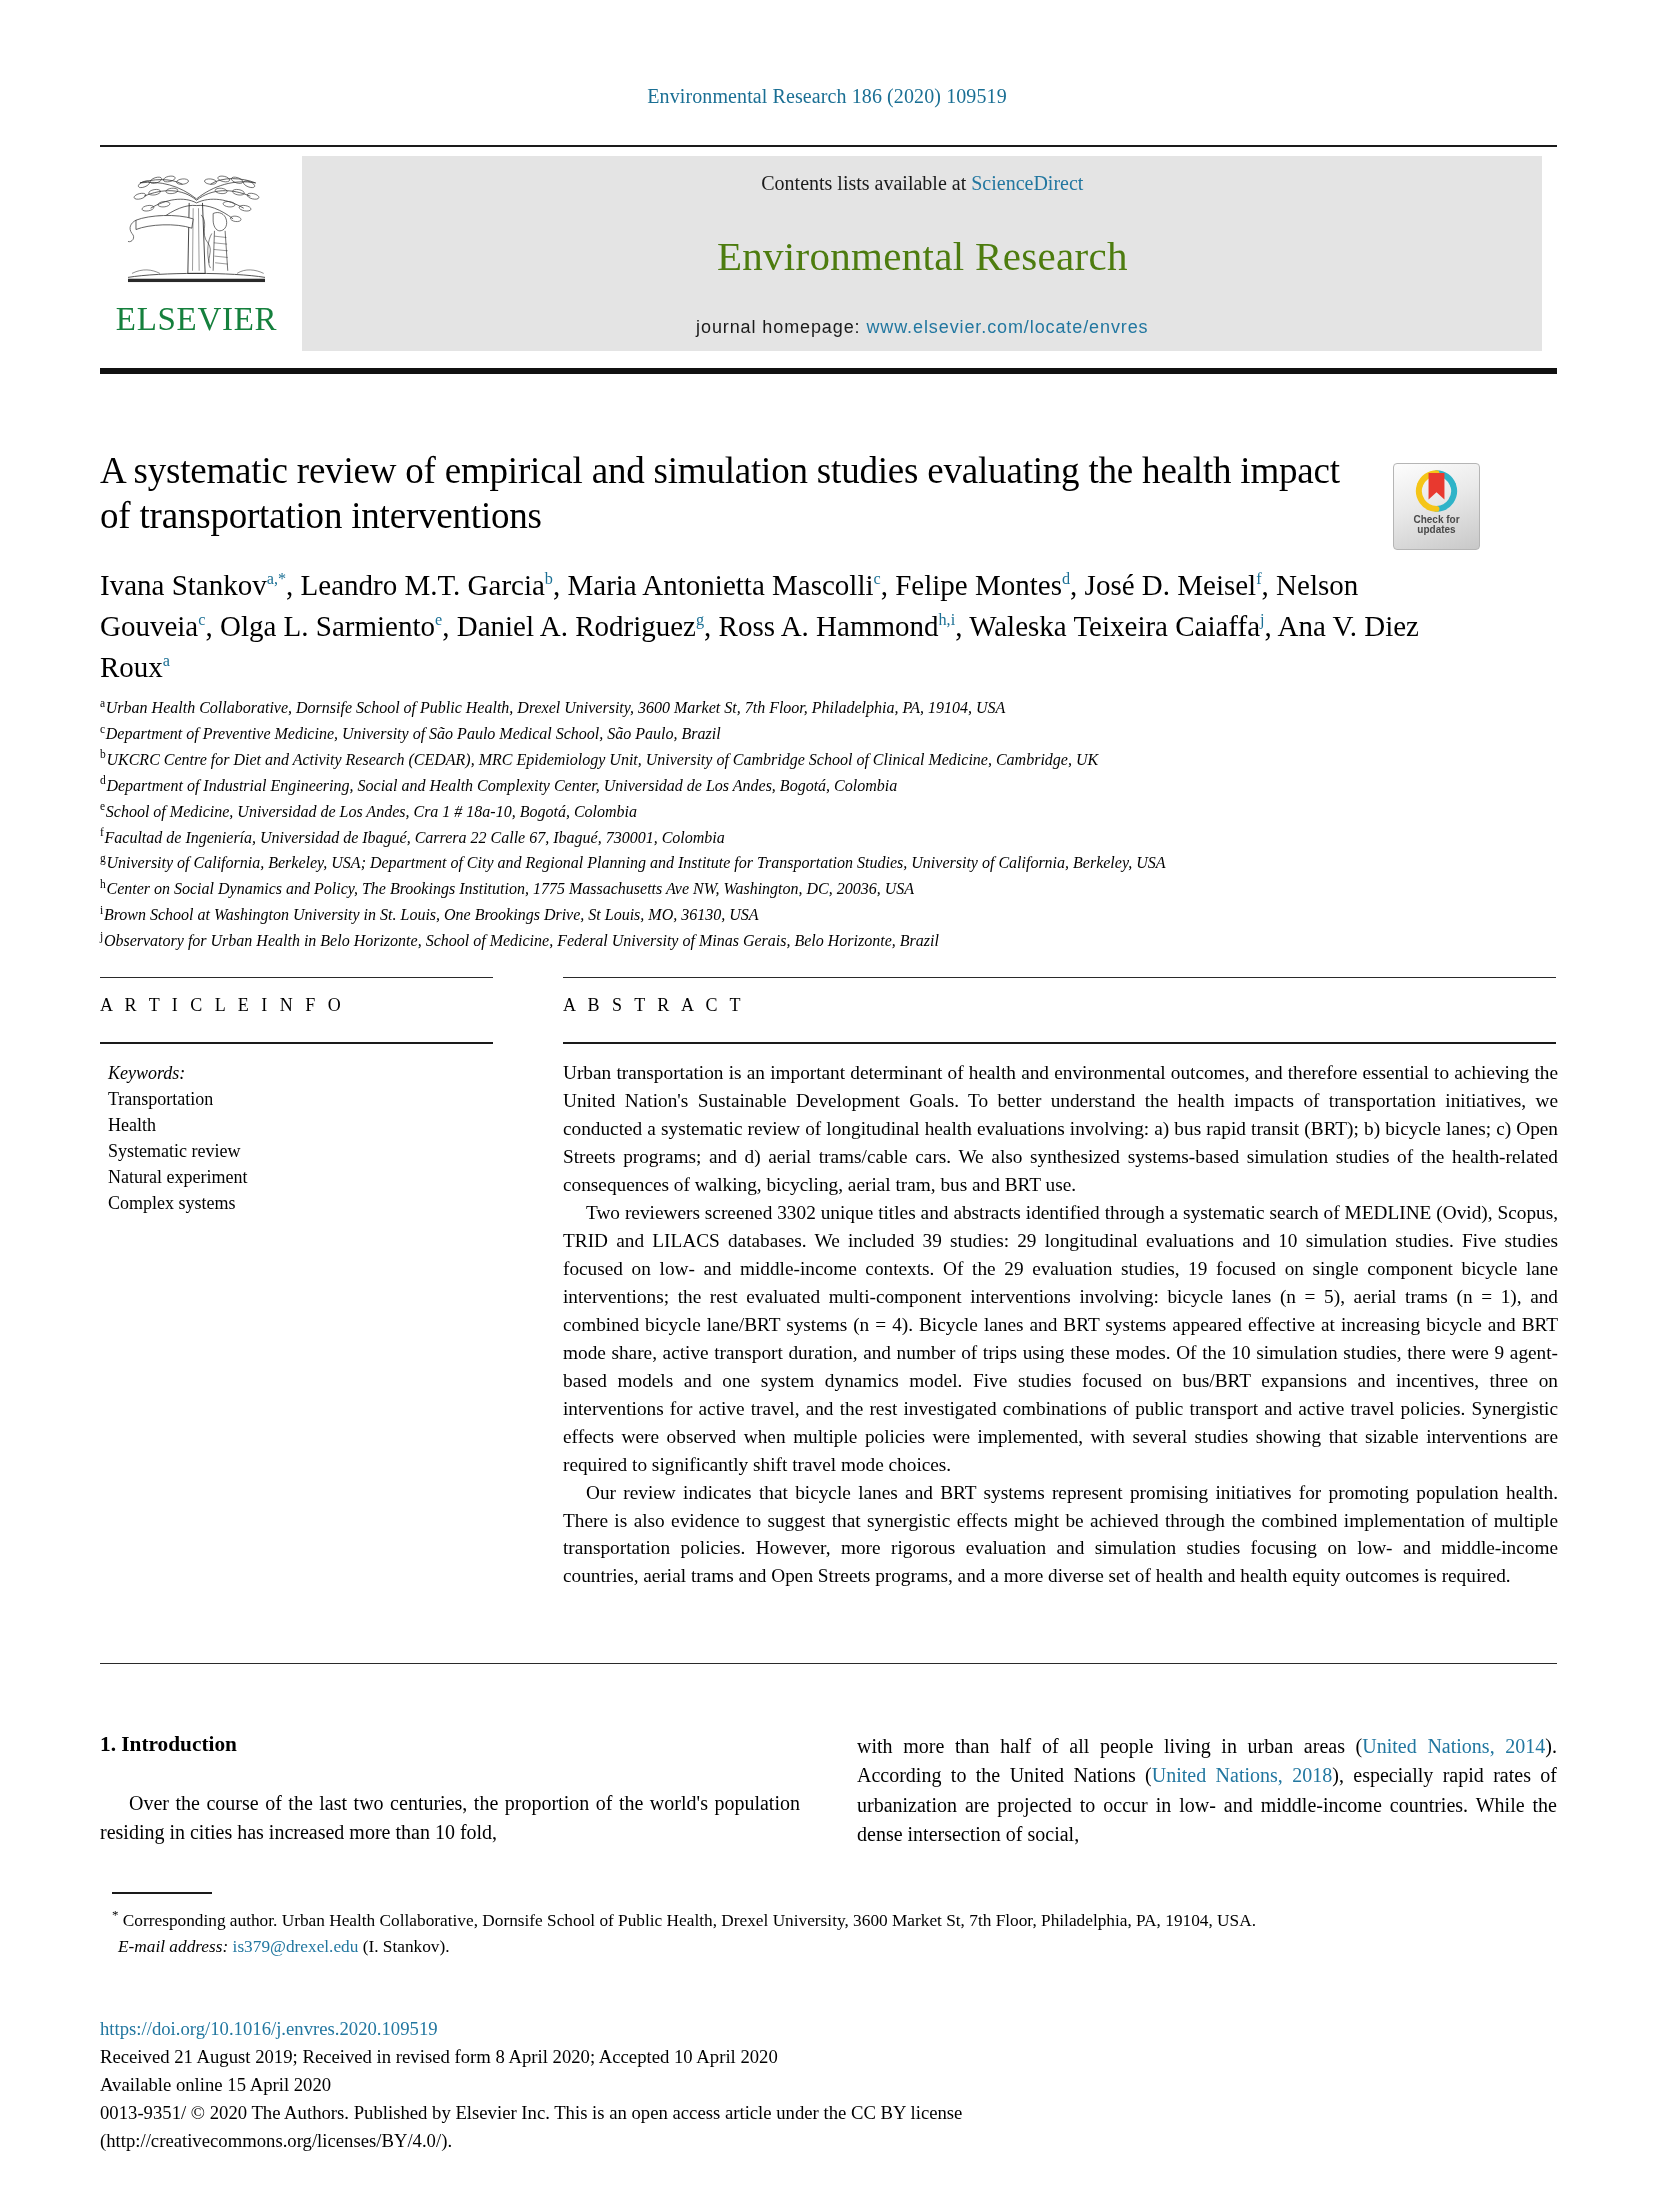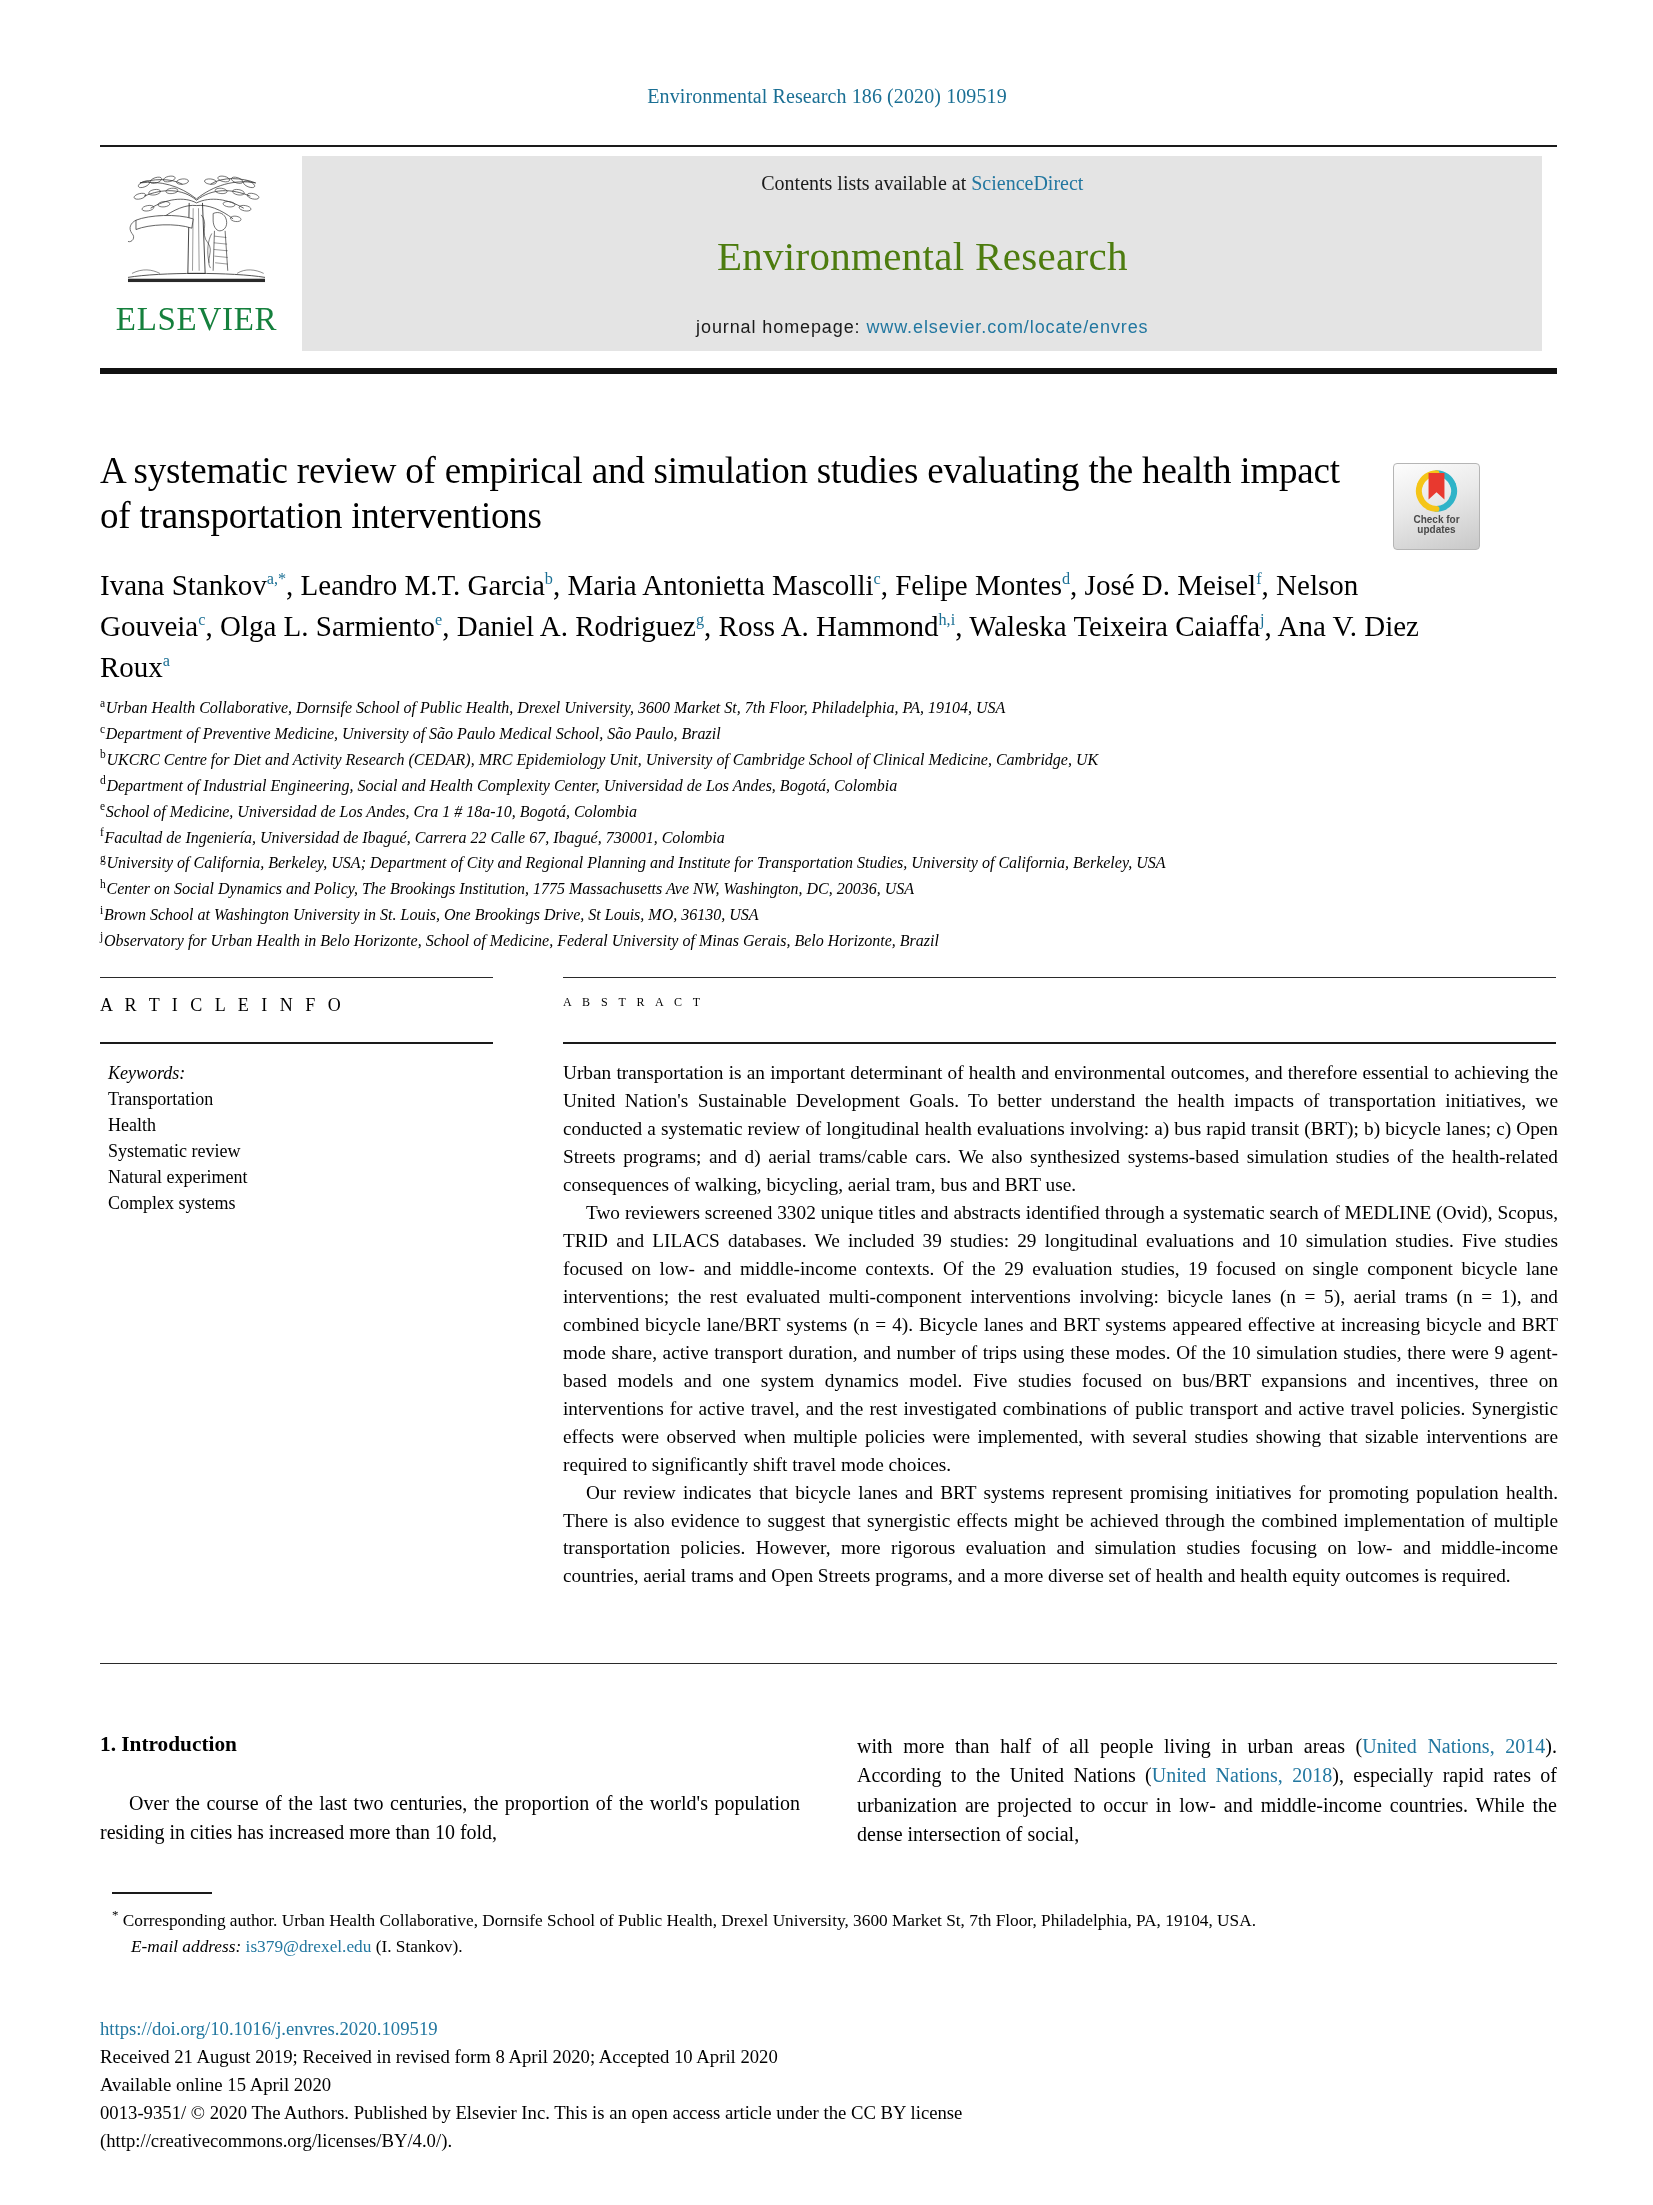--- a/index.html
+++ b/index.html
@@ -359,21 +359,21 @@
     left: 563px;
     top: 977px;
     width: 993px;
     height: 1.3px;
     background: #2a2a2a;
   }
   .hdr-abstract {
     position: absolute;
     left: 563px;
     top: 995px;
-    font-size: 12px;
+    font-size: 18px;
     letter-spacing: 4px;
   }
   .rule-under-abstract {
     position: absolute;
     left: 563px;
     top: 1042px;
     width: 993px;
     height: 2px;
     background: #1a1a1a;
   }
@@ -449,21 +449,21 @@
     font-size: 17.3px;
     line-height: 1.5;
   }
   .corresponding .star {
     font-size: 0.75em;
     vertical-align: super;
     line-height: 0;
   }
   .corresponding .email-line {
     display: block;
-    margin-left: 19px;
+    margin-left: 6px;
   }
   .corresponding em { font-style: italic; }
 
   .pub-block {
     position: absolute;
     left: 100px;
     top: 2015px;
     width: 1447px;
     font-size: 18.7px;
     line-height: 1.5;

